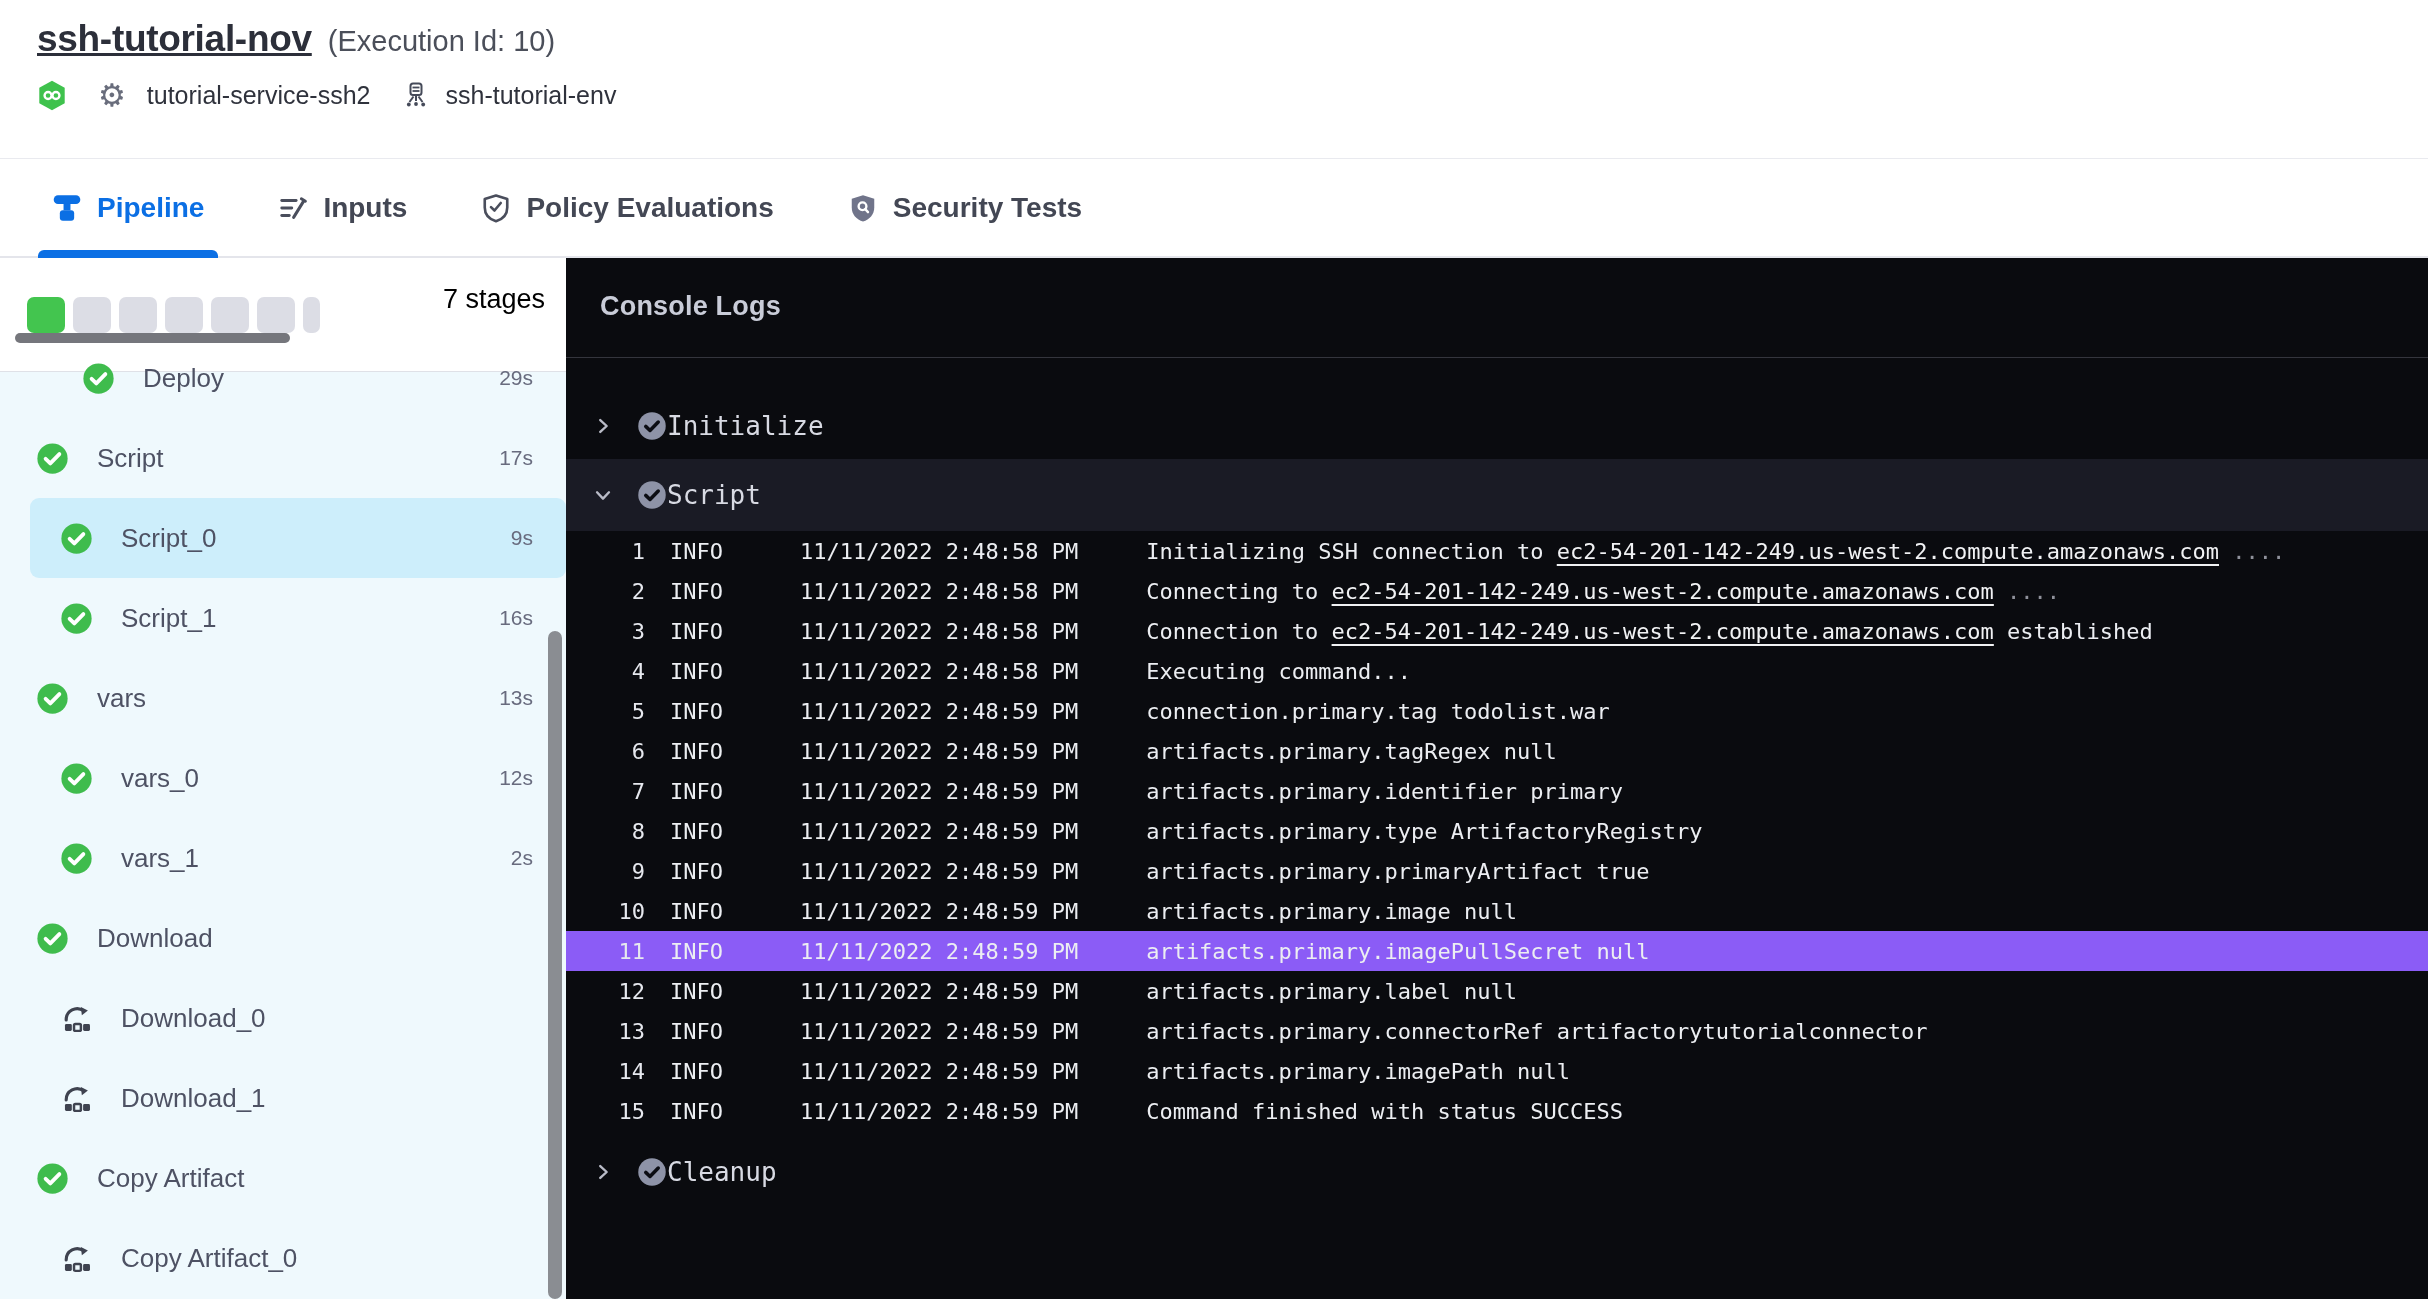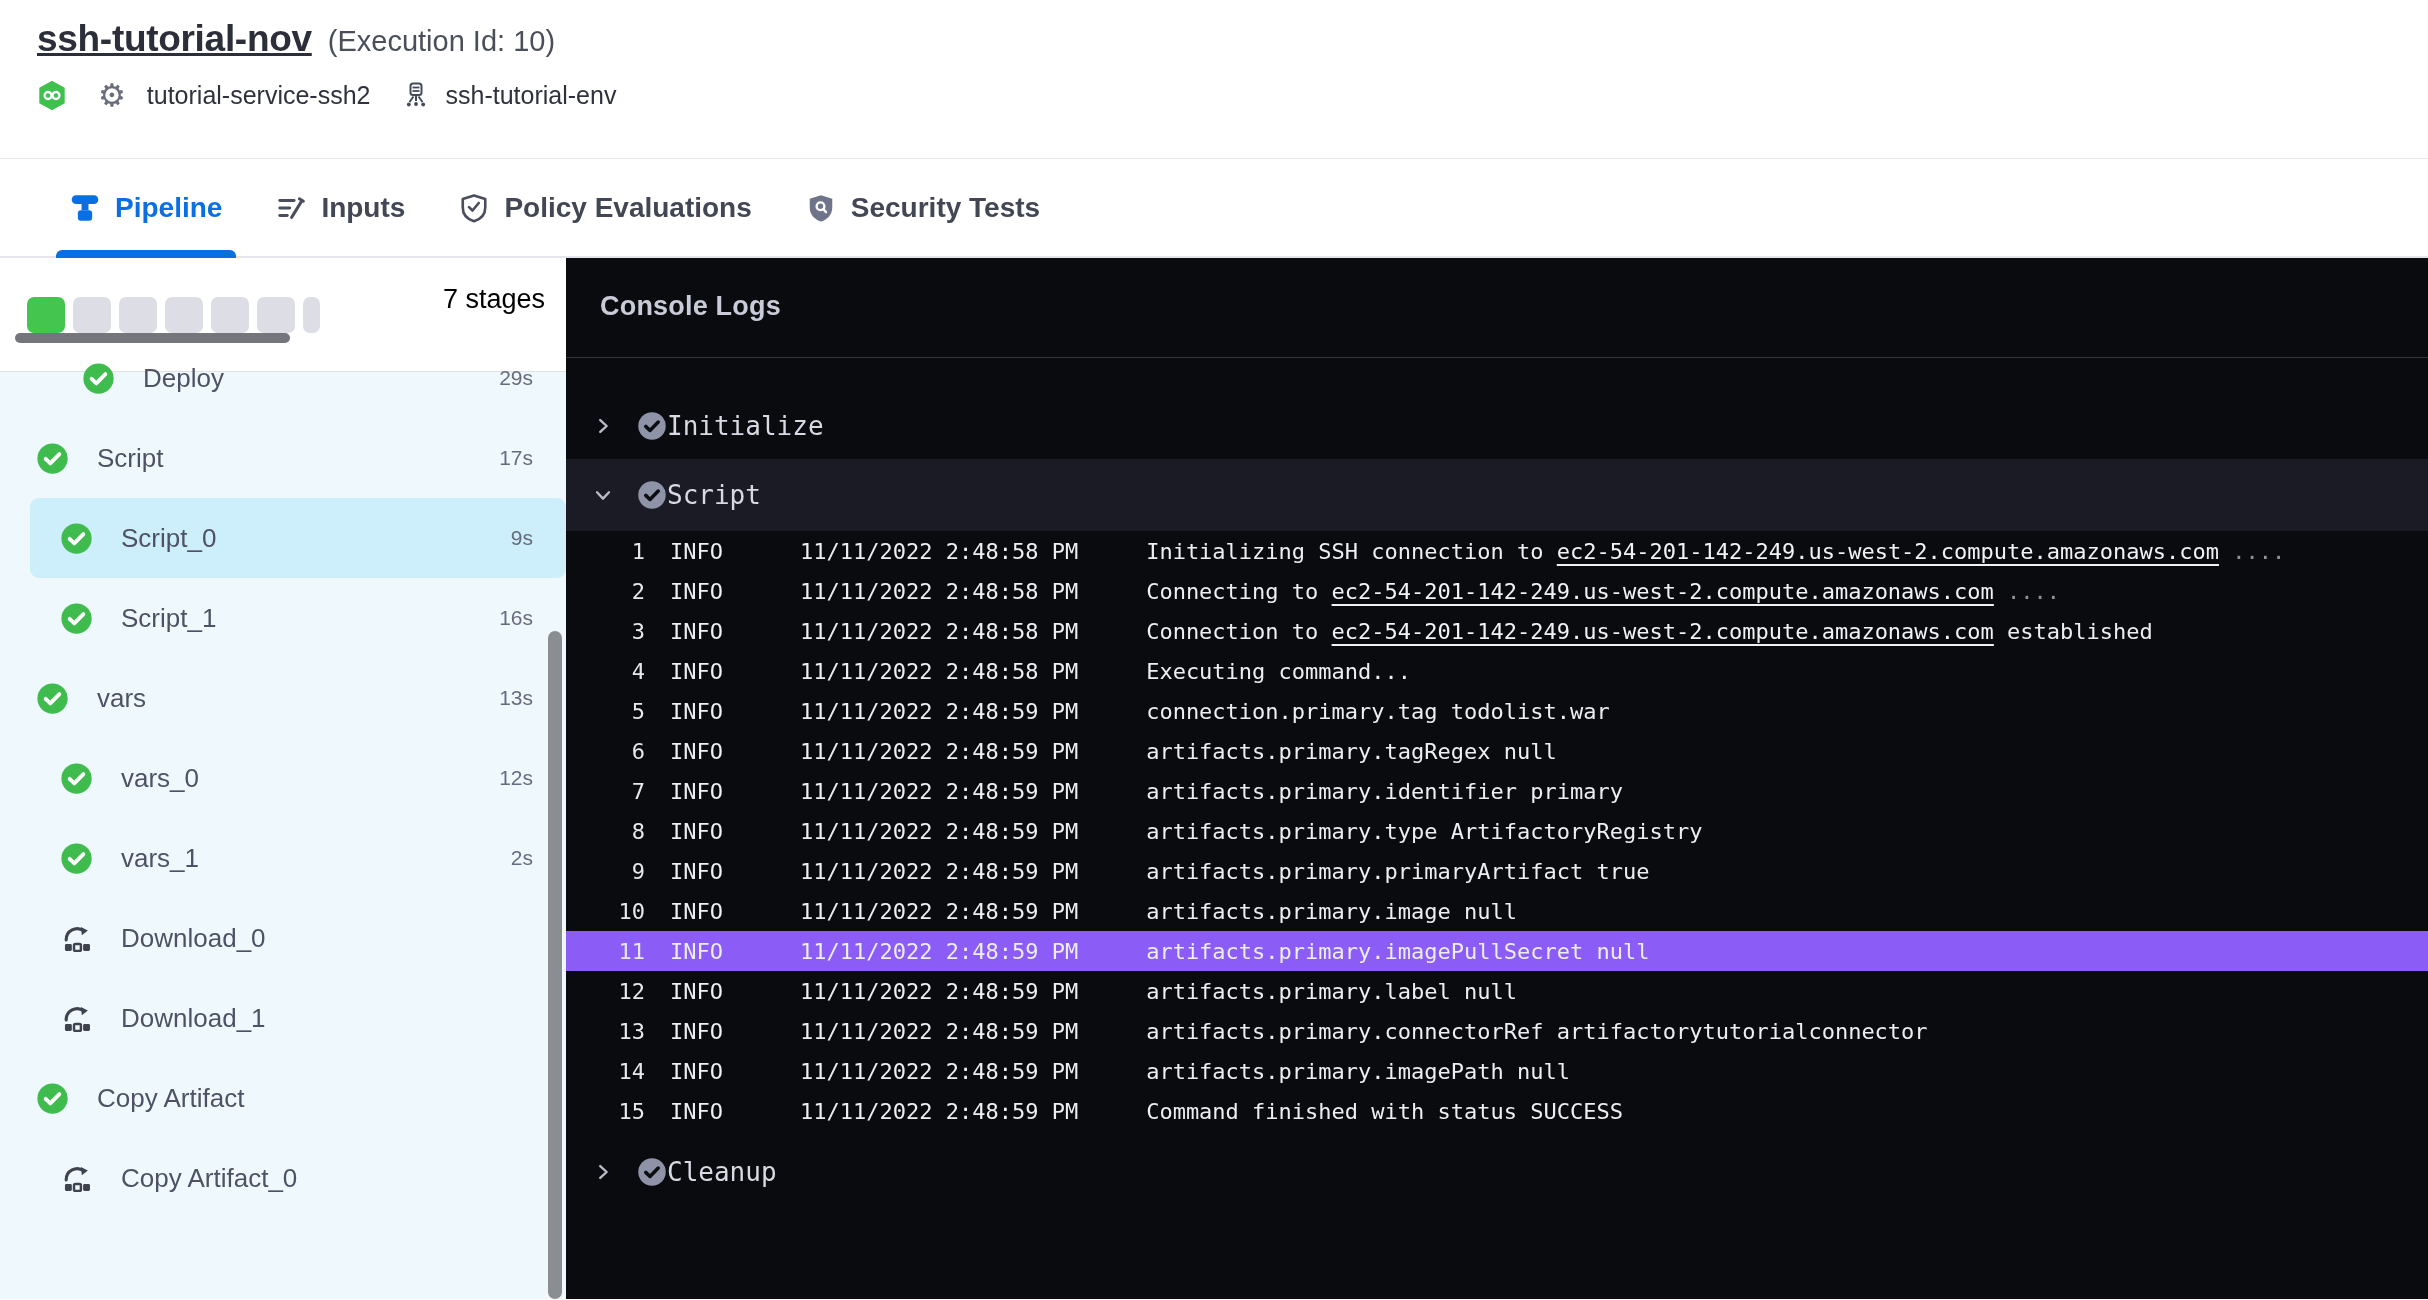--- a/index.html
+++ b/index.html
@@ -14,21 +14,21 @@
   .hdr-exec{font-size:29px;color:#4b4f5a;margin-left:16px;}
   .hdr-line2{display:flex;align-items:center;padding:20px 0 0 38px;}
   .svc-hex{width:28px;height:31px;}
   .gear-glyph{font-family:"DejaVu Sans",sans-serif;font-size:31px;color:#696d7c;margin-left:32px;line-height:1;}
   .svc-name{font-size:25px;color:#2f323c;margin-left:21px;}
   .env-ic{width:24px;height:27px;margin-left:34px;}
   .env-name{font-size:25px;color:#2f323c;margin-left:17px;}
 
   
   .tabs{height:97px;border-bottom:2px solid #e4e5eb;display:flex;align-items:center;
-        padding-left:56px;background:#fff;}
+        padding-left:38px;background:#fff;gap:20px;}
   .tab{display:flex;align-items:center;height:100%;padding:0 14px;margin-right:26px;
        font-size:28px;font-weight:600;color:#434754;position:relative;cursor:pointer;}
   .tab .t-ic{width:30px;height:30px;margin-right:15px;flex:0 0 auto;}
   .tab.active{color:#0b6fe4;}
   .tab.active::after{content:"";position:absolute;left:0;right:0;bottom:-2px;height:8px;
        background:#0b6fe4;border-radius:6px 6px 0 0;}
 
   
   .main{display:flex;height:1041px;}
 
@@ -229,20 +229,27 @@
         <span class="s-label">vars_0</span>
         <span class="s-dur">12s</span>
       </div>
       <div class="srow i1">
         <svg class="s-ic green">
             <use href="#ic-check"></use>
           </svg>
         <span class="s-label">vars_1</span>
         <span class="s-dur">2s</span>
       </div>
+      <div class="srow i0">
+        <svg class="s-ic green">
+            <use href="#ic-check"></use>
+          </svg>
+        <span class="s-label">Download</span>
+        <span class="s-dur"></span>
+      </div>
       <div class="srow i1">
         <svg class="s-ic loop">
             <use href="#ic-loop"></use>
           </svg>
         <span class="s-label">Download_0</span>
         <span class="s-dur"></span>
       </div>
       <div class="srow i1">
         <svg class="s-ic loop">
             <use href="#ic-loop"></use>

